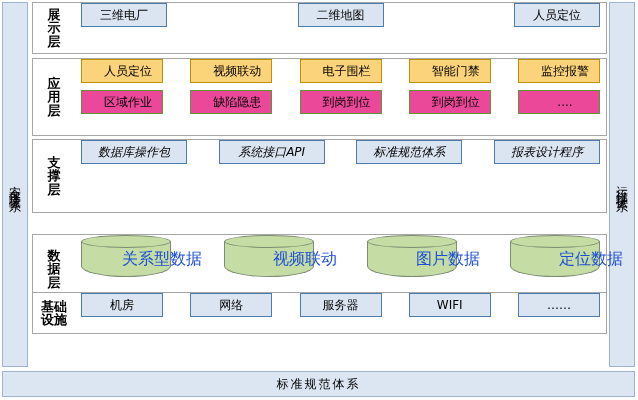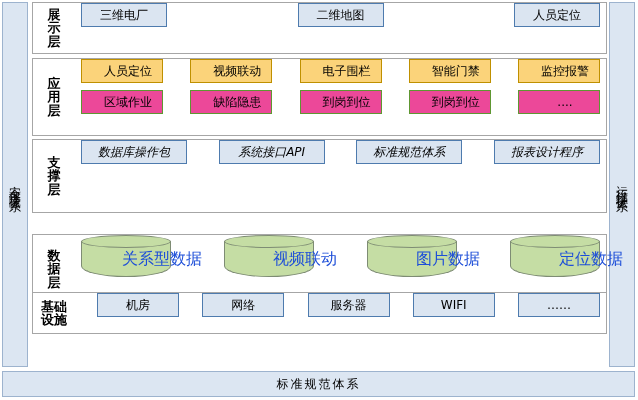--- a/index.html
+++ b/index.html
@@ -185,21 +185,21 @@
     color: #1d4ed8;
     white-space: nowrap;
     margin-left: 36px;
   }
 
   
   #layer-presentation   { top: 2px;   height: 52px; }
   #layer-application    { top: 58px;  height: 78px; }
   #layer-support        { top: 139px; height: 74px; }
   #layer-data           { top: 234px; height: 70px; }
-  #layer-infrastructure { top: 292px; height: 42px; gap: 16px; }
+  #layer-infrastructure { top: 292px; height: 42px; }
 </style>
 </head>
 <body>
 
 <div id="diagram">
 
   <div id="left-band" class="side-band">
     <span class="vtext">安全保障体系</span>
   </div>
 

